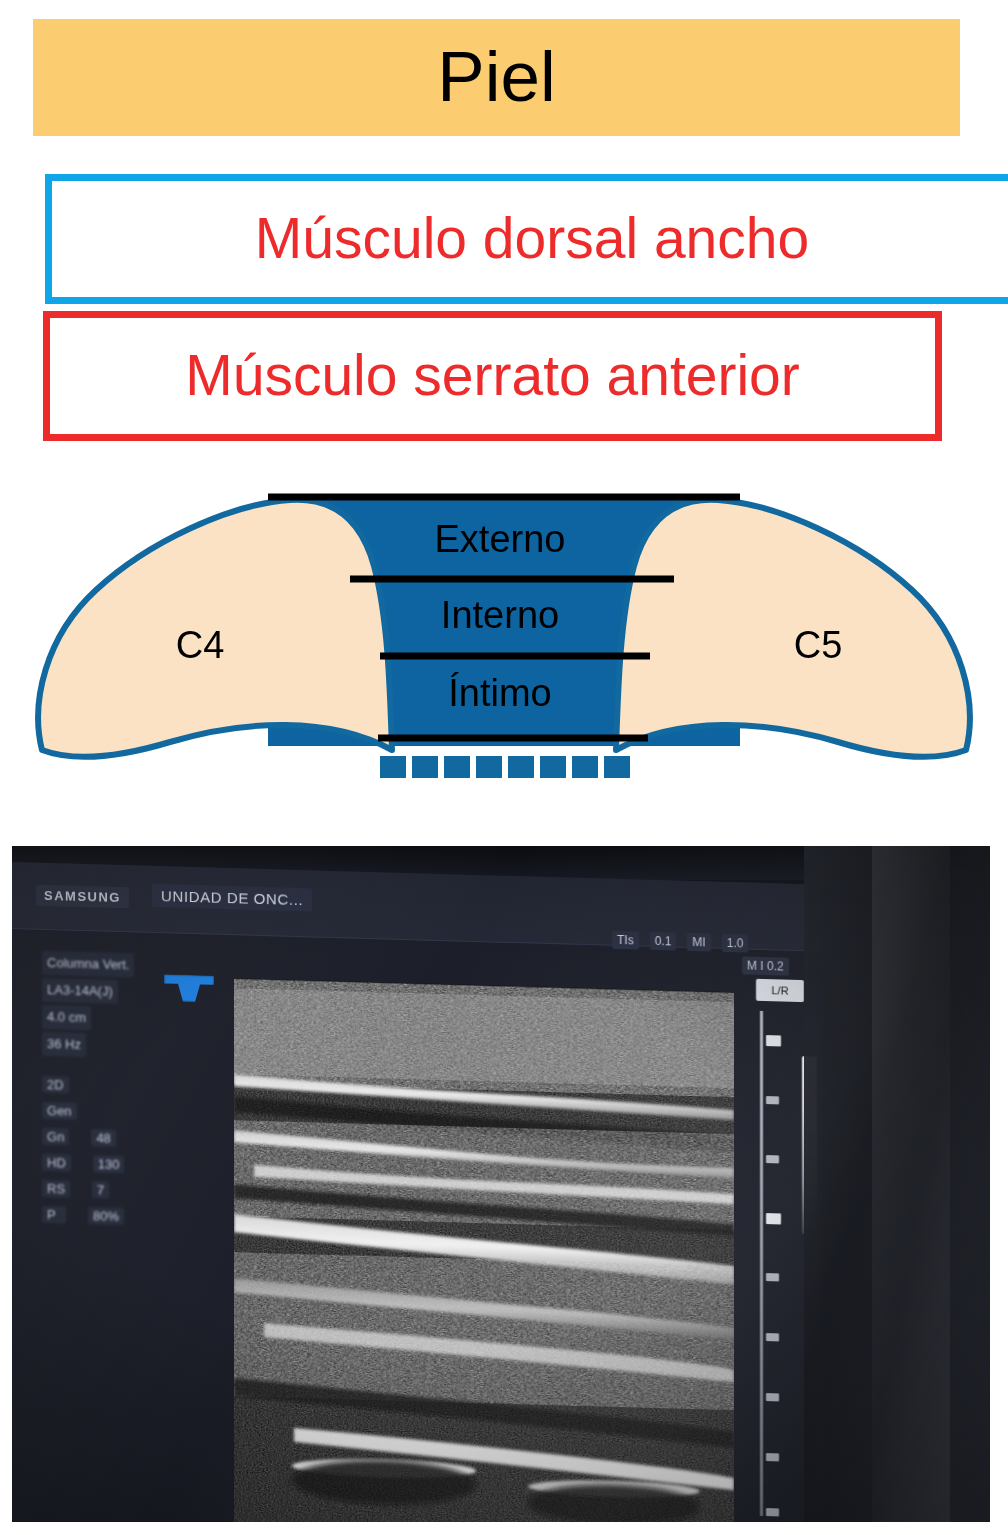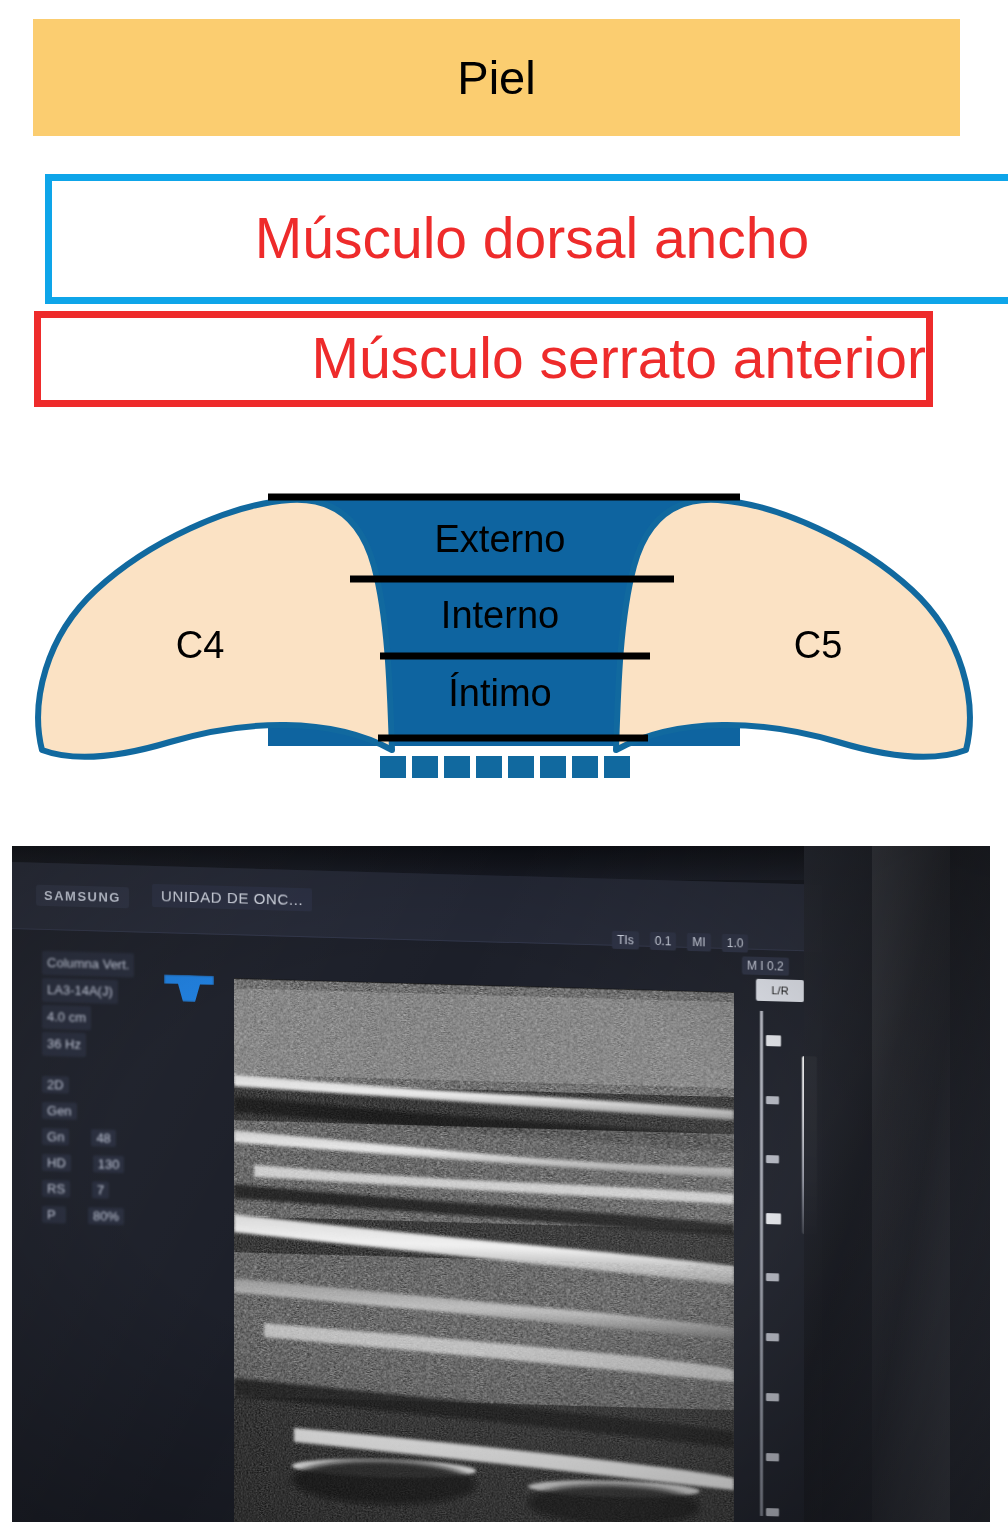--- a/index.html
+++ b/index.html
@@ -29,42 +29,41 @@
     line-height: 1.05;
     white-space: nowrap;
   }
   #skin-box {
     left: 33px;
     top: 19px;
     width: 927px;
     height: 117px;
     background: #fbcd70;
     color: #000000;
-    font-size: 47px;
+    font-size: 71px;
   }
   #latissimus-box {
     left: 45px;
     top: 174px;
     width: 974px;
     height: 130px;
     background: #ffffff;
     border: 7px solid #0ea5e9;
     color: #ee2b2b;
     font-size: 57px;
   }
   #serratus-box {
-    left: 34px;
+    left: 43px;
     top: 311px;
     width: 899px;
-    height: 96px;
+    height: 130px;
     background: #ffffff;
     border: 7px solid #ee2b2b;
     color: #ee2b2b;
     font-size: 57px;
-    justify-content: flex-end;
   }
 
   
   #rib-diagram {
     position: absolute;
     left: 0px;
     top: 466px;
     width: 864px;
     height: 330px;
   }

